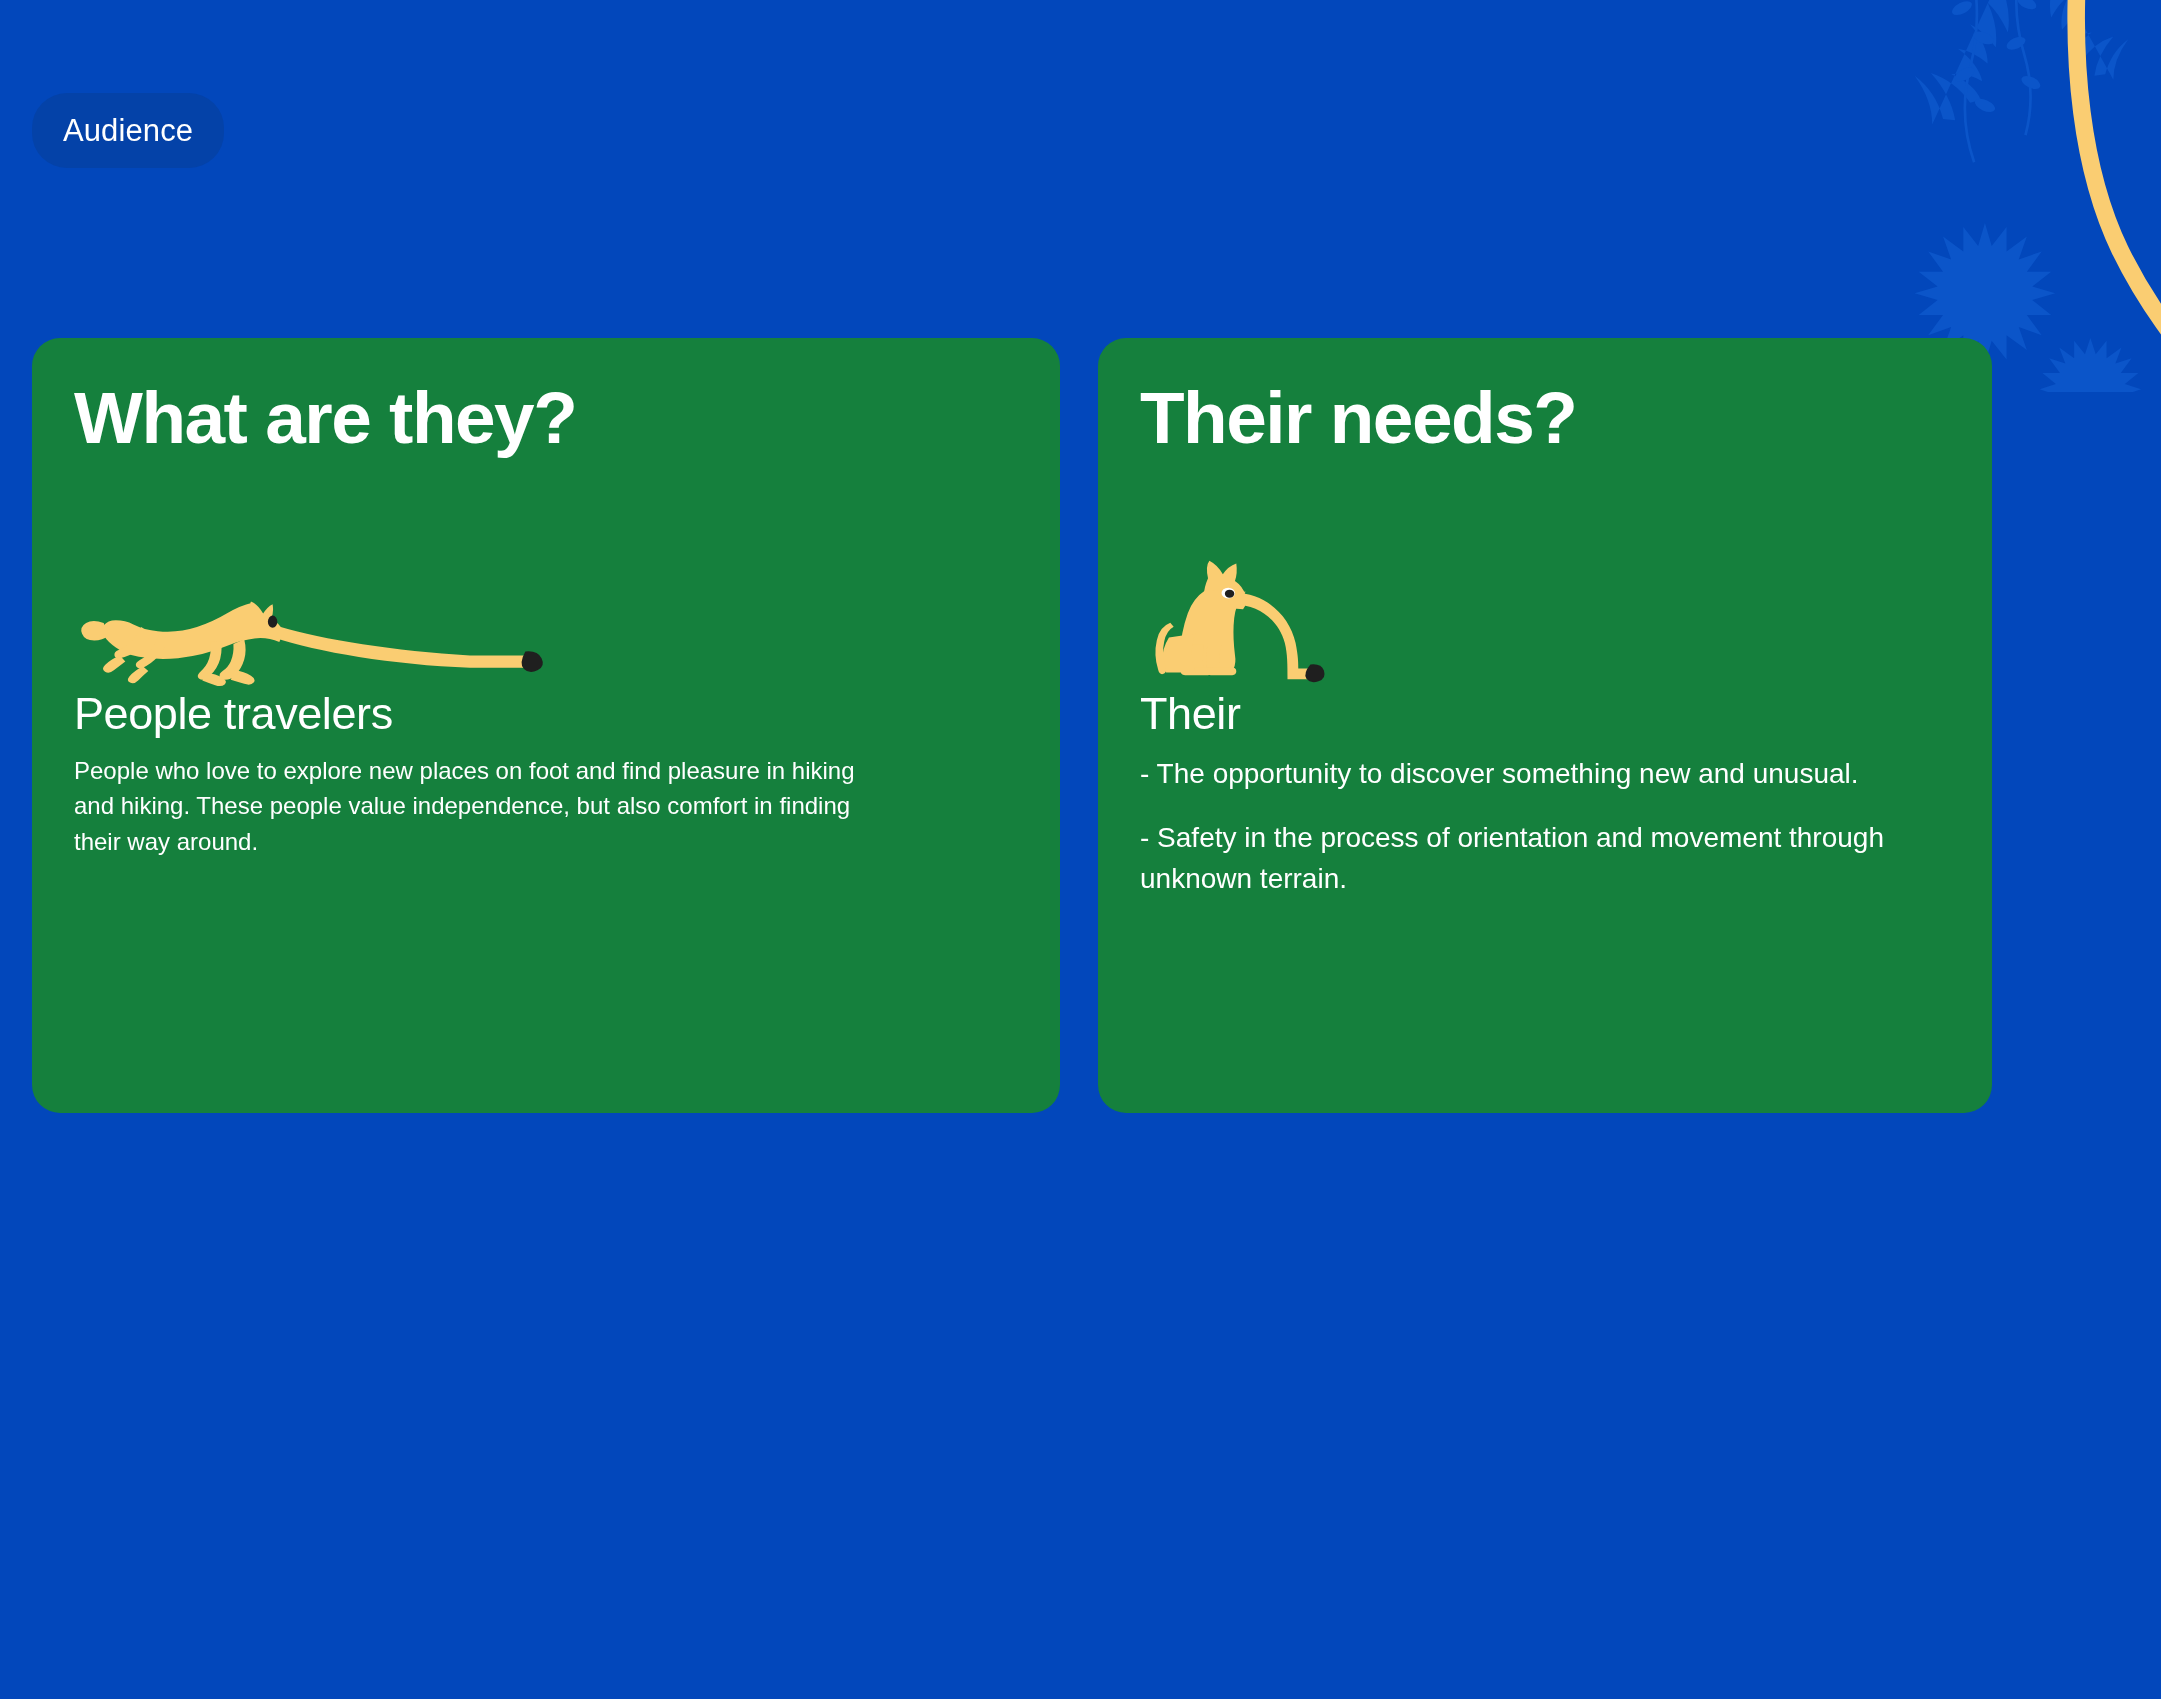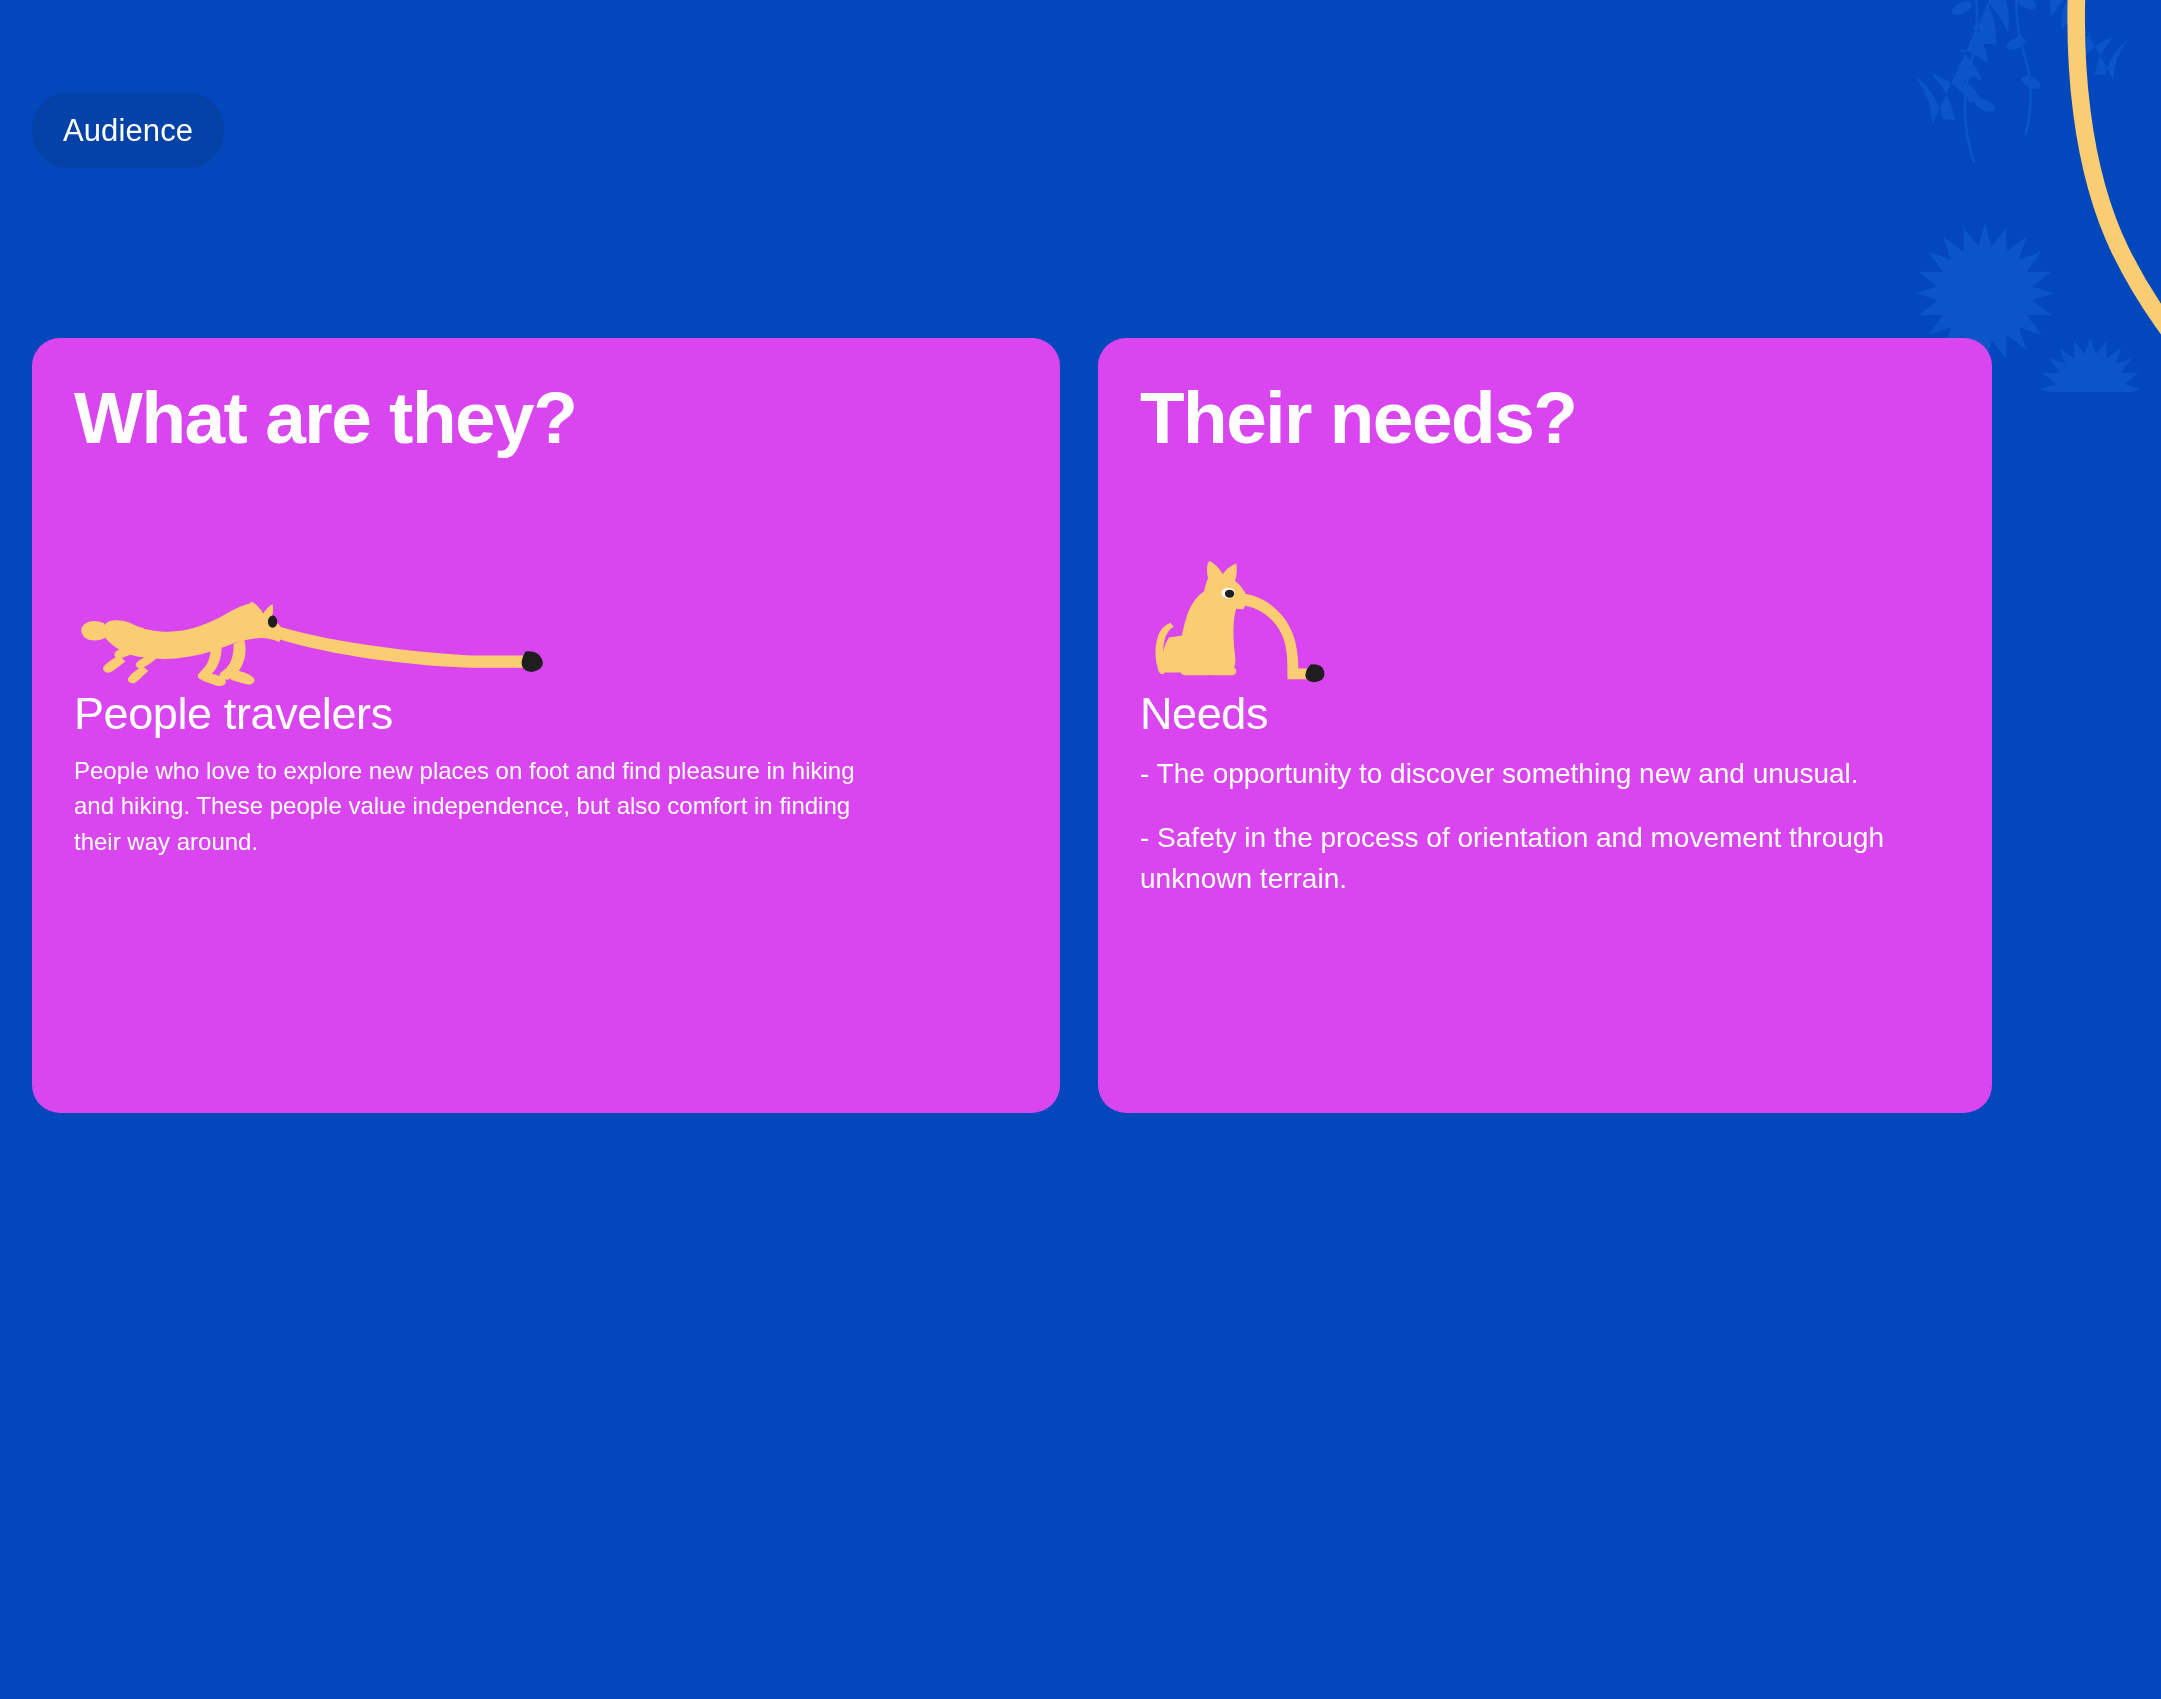--- a/index.html
+++ b/index.html
@@ -53,21 +53,21 @@
   .cards {
     position: absolute;
     left: 32px;
     top: 338px;
     width: 2097px;
     height: 775px;
     display: flex;
     gap: 38px;
   }
   .card {
-    background: #d946ef;
+    background: #15803d;
     border-radius: 28px;
     box-sizing: border-box;
     position: relative;
     overflow: hidden;
   }
   .card-left  { width: 1028px; padding: 41px 42px 0 42px; }
   .card-right { width: 894px; padding: 41px 60px 0 42px; }
 
   .card-title {
     color: #ffffff;
@@ -233,20 +233,20 @@
           <g>
             <ellipse cx="126" cy="52" rx="10" ry="8" fill="#ffffff"></ellipse>
             <ellipse cx="128" cy="53" rx="7" ry="6" fill="#1f1f1f"></ellipse>
           </g>
 
           <path d="M248 158 q16 -2 20 9 q4 12 -8 16 q-12 4 -18 -4 q-5 -8 6 -21 Z" fill="#1f1f1f"></path>
         </svg>
       </div>
     </div>
 
-    <h2 class="sub-title">Needs</h2>
+    <h2 class="sub-title">Their</h2>
     <ul class="needs-list">
       <li>- The opportunity to discover something new and unusual.</li>
       <li>- Safety in the process of orientation and movement through unknown terrain.</li>
     </ul>
   </section>
 </div>
 
 
 </body></html>

